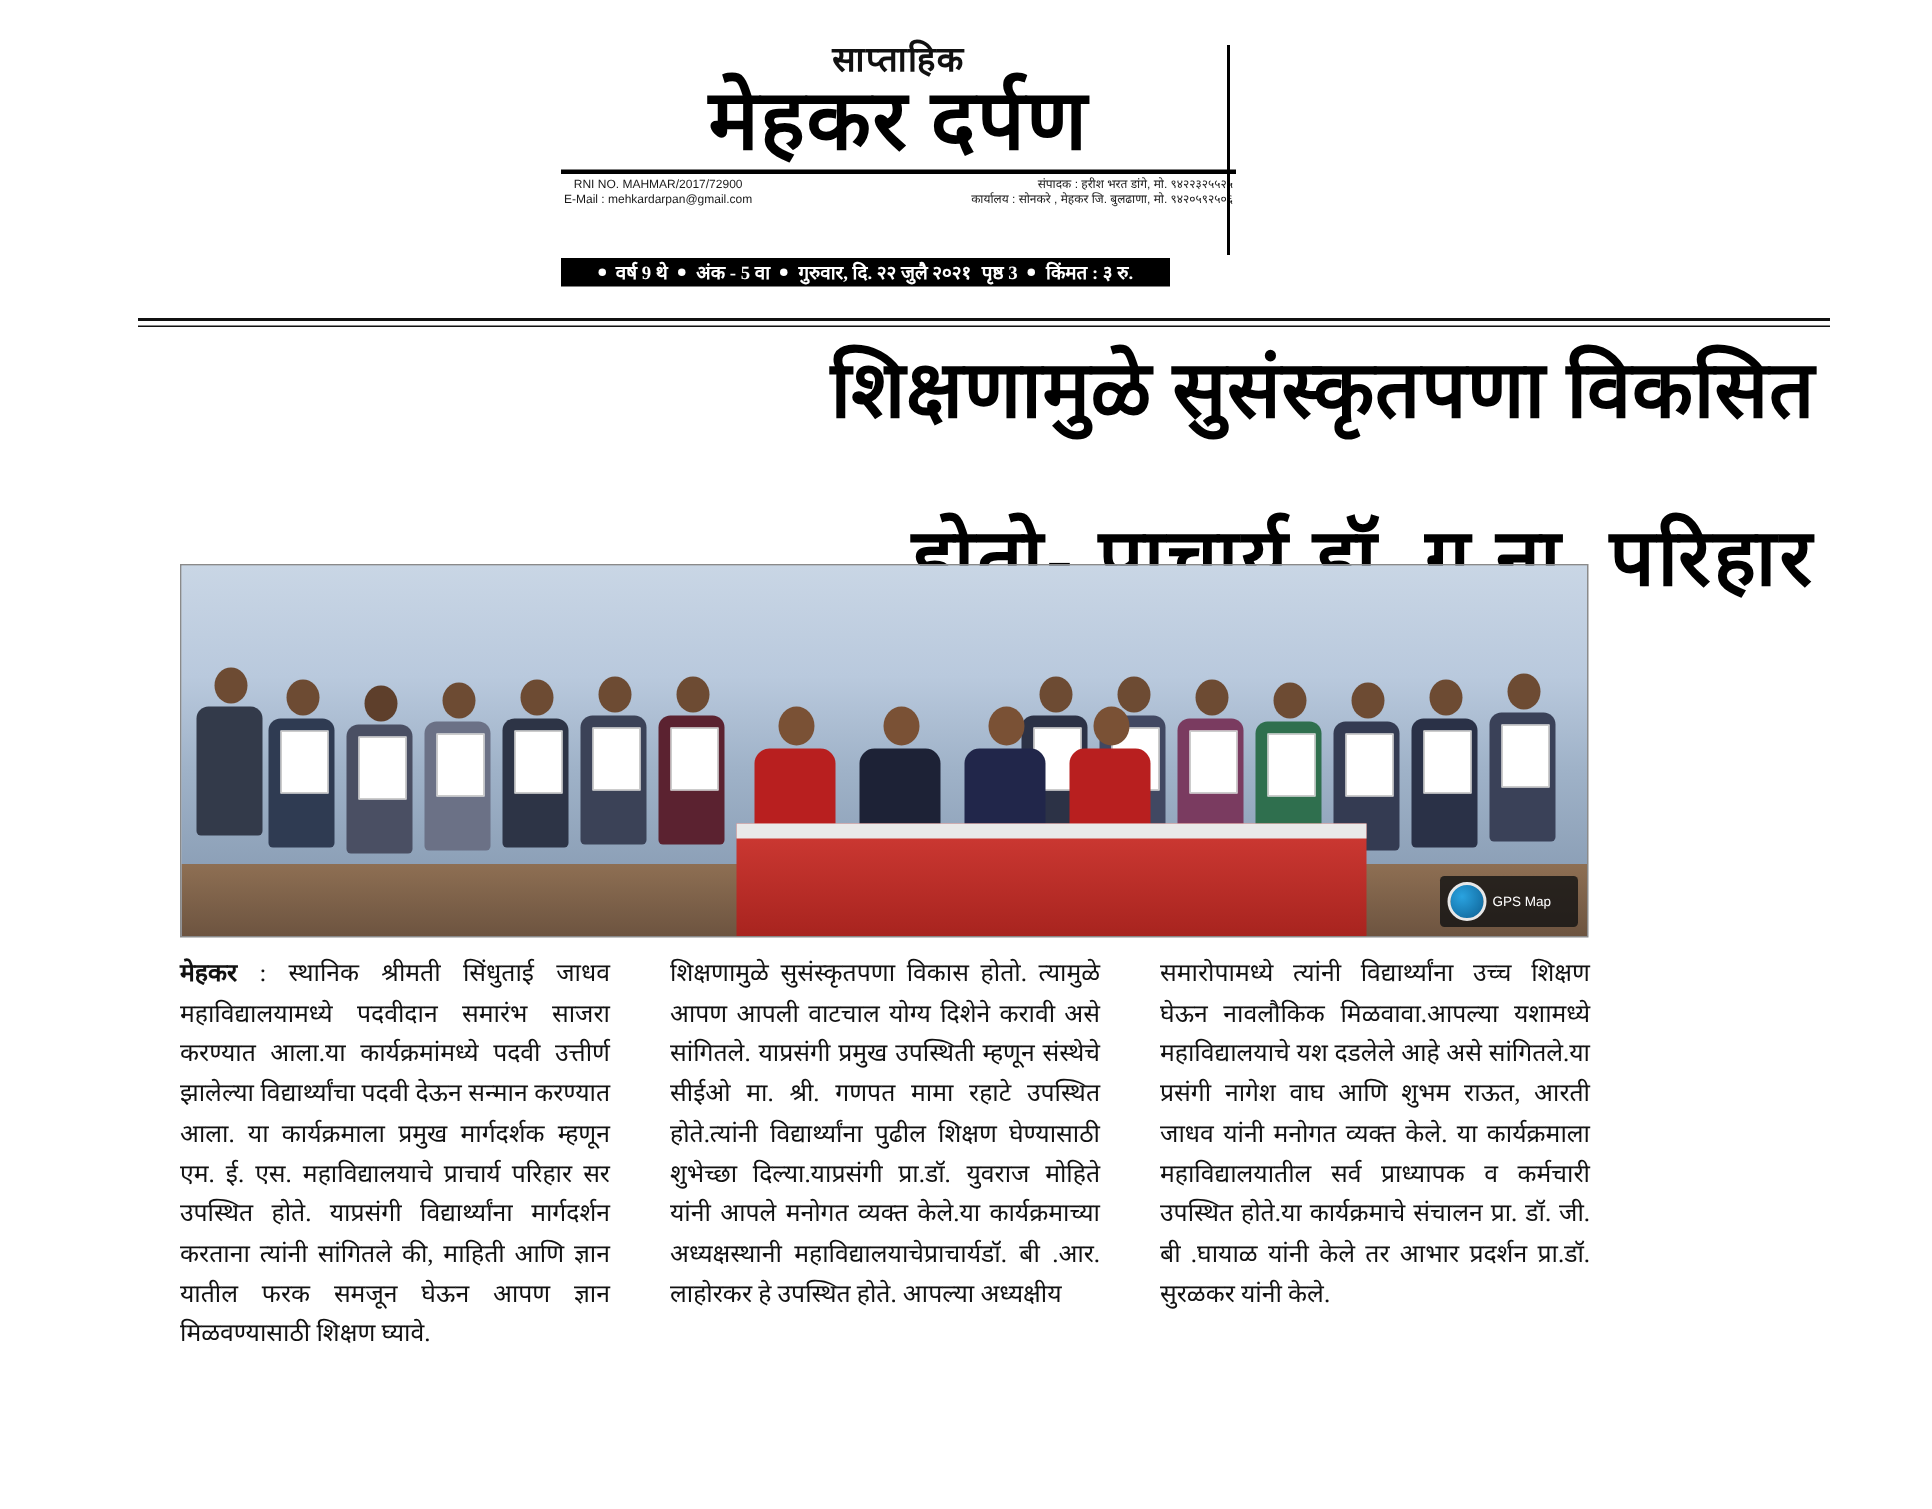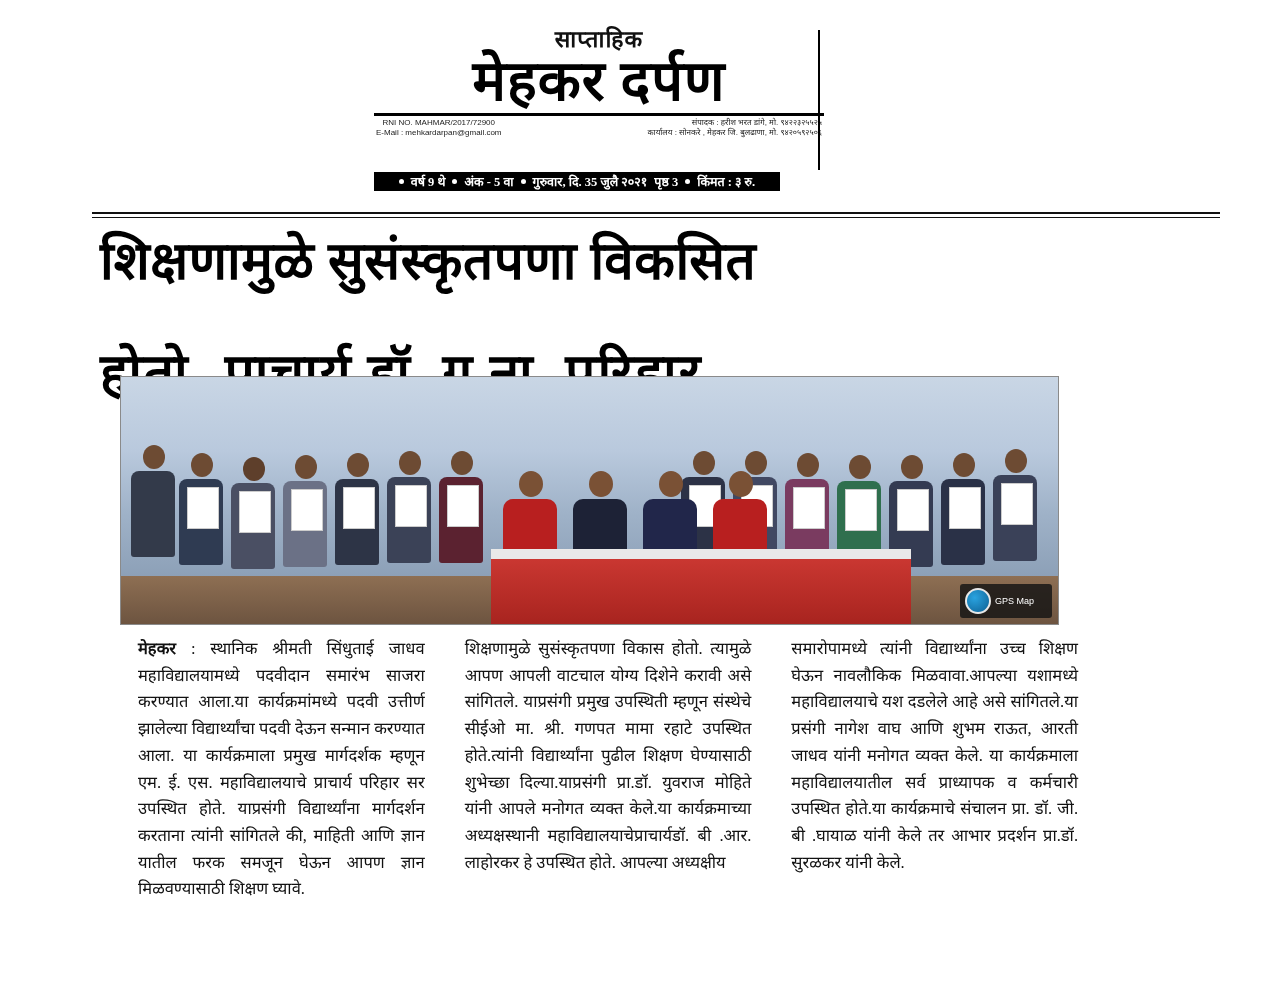--- a/index.html
+++ b/index.html
@@ -119,21 +119,21 @@
     height: 1px;
     background: #111;
   }
 
   
   .headline {
     position: absolute;
     left: 100px;
     top: 228px;
     width: 1110px;
-    text-align: left;
+    text-align: right;
     font-family: "Liberation Serif", serif;
     font-weight: bold;
     font-size: 53px;
     line-height: 1.28;
     color: #000;
     letter-spacing: 0.5px;
   }
   .headline .l2 { letter-spacing: 2px; margin-top: 44px; }
 
   
@@ -279,21 +279,20 @@
   }
 
   
   .columns {
     position: absolute;
     left: 120px;
     top: 636px;
     width: 940px;
     display: flex;
     gap: 40px;
-    margin-left: 18px;
   }
   .col {
     width: 296px;
     font-family: "Liberation Serif", serif;
     font-size: 16.5px;
     line-height: 1.62;
     text-align: justify;
     text-justify: inter-word;
     color: #111;
   }
@@ -332,21 +331,21 @@
   </div>
 
   <div class="vert-rule"></div>
 
   <div class="issue-bar">
     <span class="dot"></span>
     <span>वर्ष 9 थे</span>
     <span class="dot"></span>
     <span>अंक - 5 वा</span>
     <span class="dot"></span>
-    <span>गुरुवार, दि. 35 जुलै २०२१</span>
+    <span>गुरुवार, दि. २२ जुलै २०२१</span>
     <span>पृष्ठ 3</span>
     <span class="dot"></span>
     <span>किंमत : ३ रु.</span>
   </div>
 
   <div class="head-sep"></div>
   <div class="head-sep-thin"></div>
 
   <div class="headline">
     <div class="l1">शिक्षणामुळे सुसंस्कृतपणा विकसित</div>

